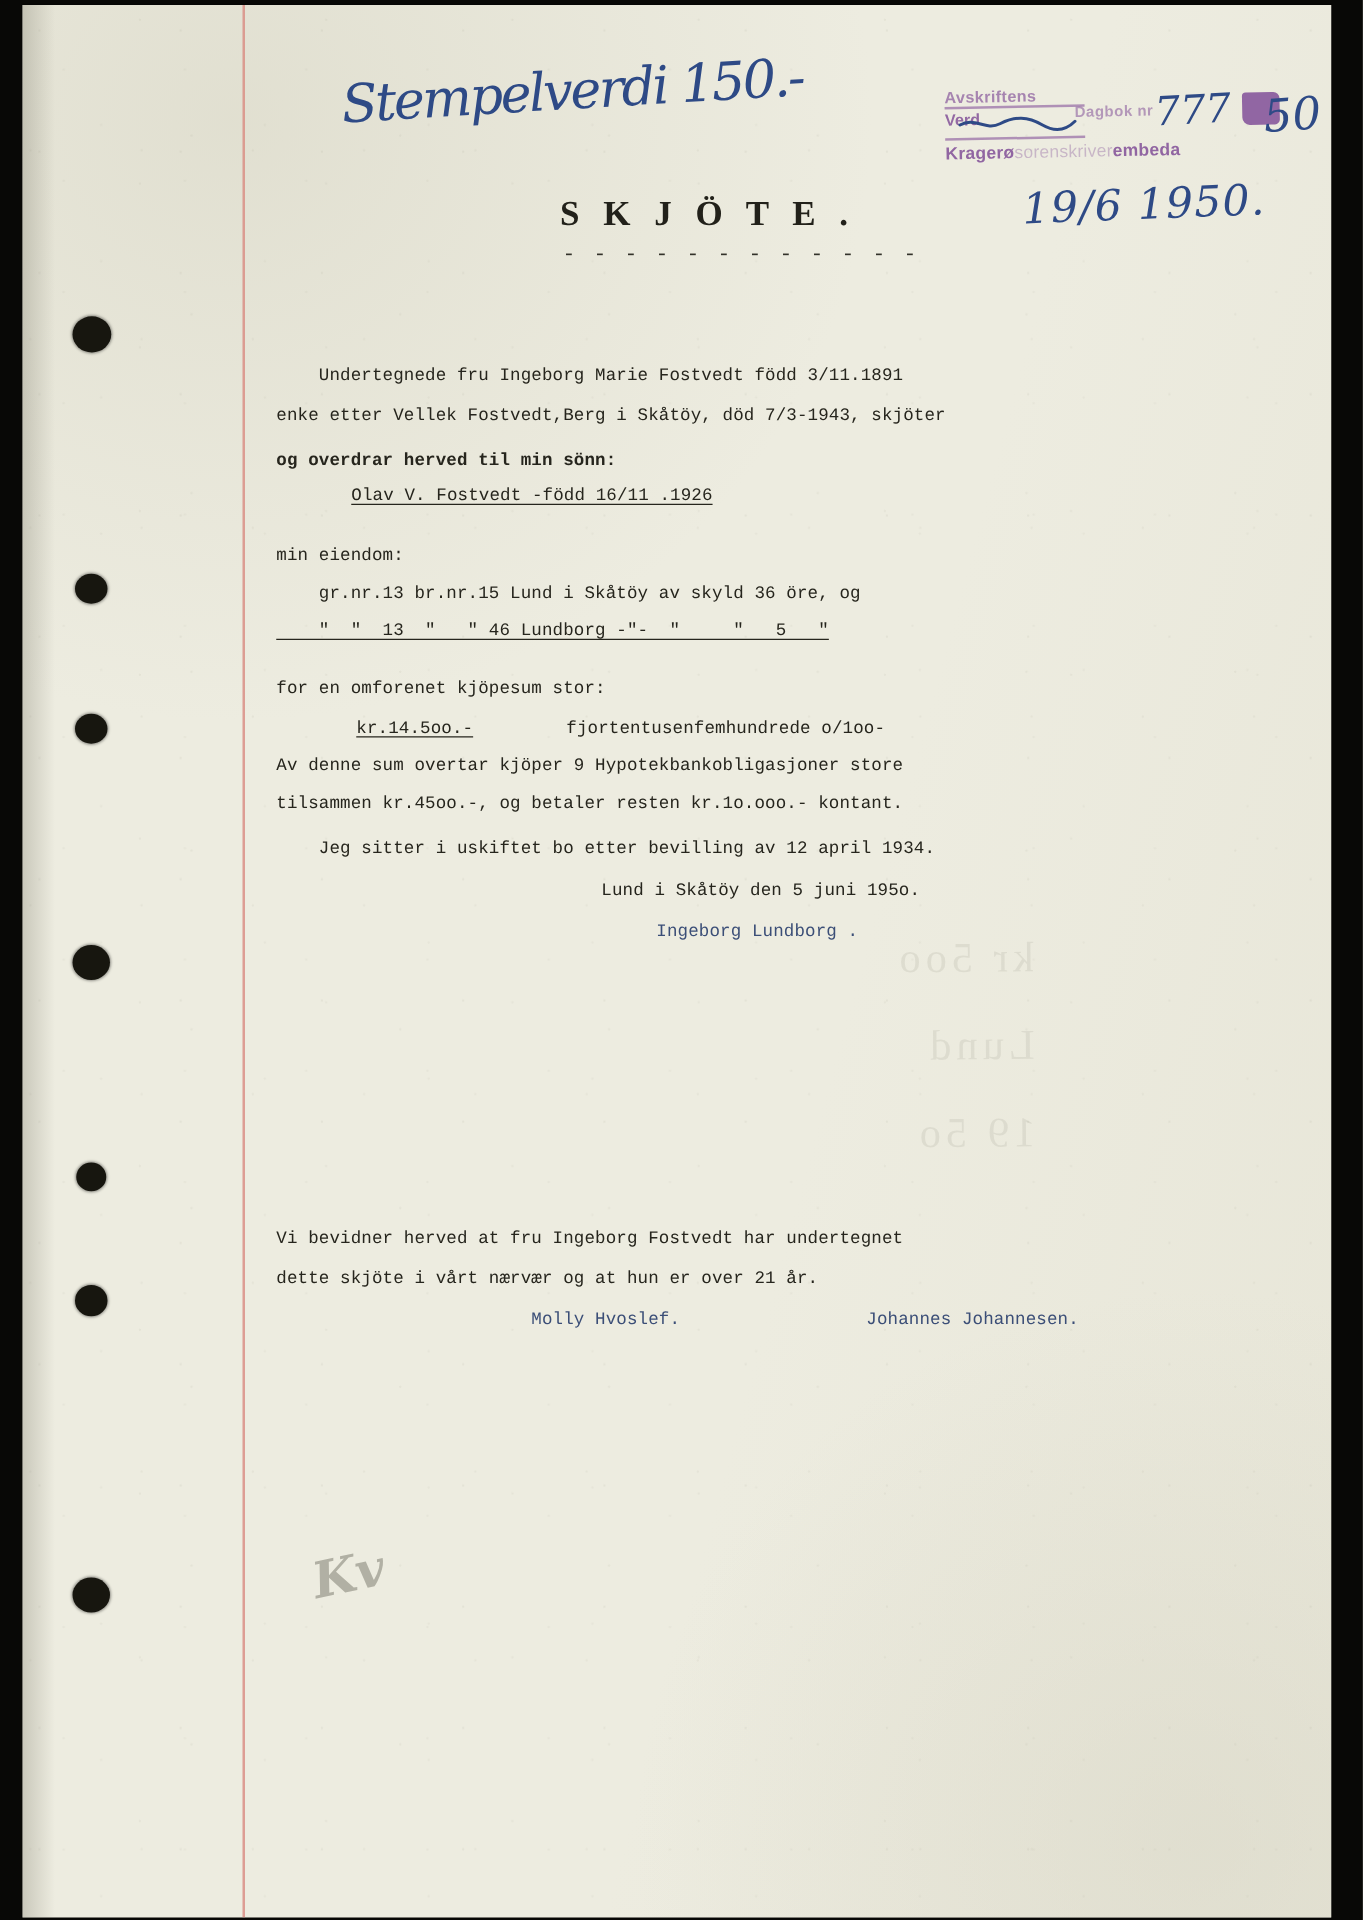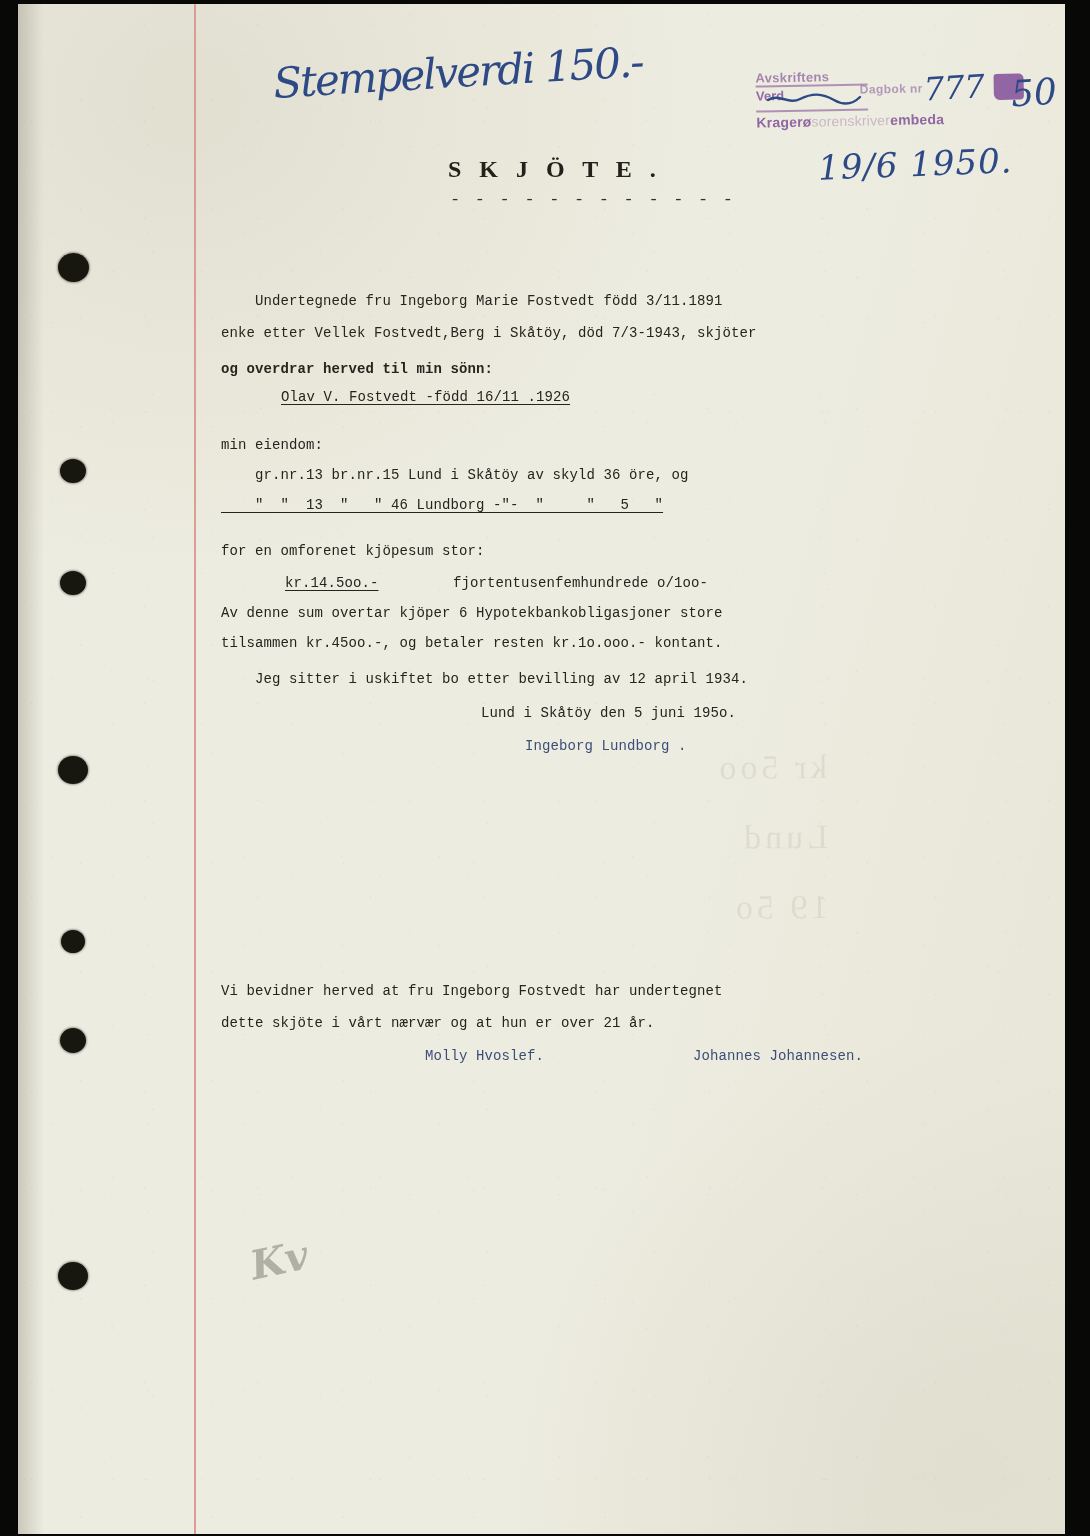--- a/index.html
+++ b/index.html
@@ -55,21 +55,21 @@
   
   #doc{position:absolute;left:185px;top:0;width:845px;height:1530px;}
 
   .tw{color:#26251d;font-size:14px;line-height:19.5px;letter-spacing:.1px;
       white-space:pre;font-family:"Liberation Mono","DejaVu Sans Mono",monospace;}
   .tw.blue{color:#3b4e77;}
   .u{text-decoration:underline;text-decoration-thickness:1px;text-underline-offset:3px;}
 
   
   #title{position:absolute;left:245px;top:152px;}
-  #title .t{font-size:24px;letter-spacing:6px;font-weight:bold;color:#22211a;
+  #title .t{font-size:28px;letter-spacing:6px;font-weight:bold;color:#22211a;
             font-family:"Liberation Serif",serif;}
   #title .dash{margin-top:7px;margin-left:2px;font-size:17px;letter-spacing:2.2px;
                color:#33322a;}
 
   
   .ln{position:absolute;}
 
   
   .hand{position:absolute;color:#2e4a86;
         font-family:"DejaVu Serif",serif;font-style:italic;white-space:pre;}
@@ -166,21 +166,21 @@
 
       <div class="ln tw u" style="left:78px;top:384px;">Olav V. Fostvedt -född 16/11 .1926</div>
 
       <div class="ln tw" style="left:18px;top:432px;">min eiendom:</div>
       <div class="ln tw" style="left:18px;top:462px;">    gr.nr.13 br.nr.15 Lund i Skåtöy av skyld 36 öre, og</div>
       <div class="ln tw u" style="left:18px;top:492px;">    "  "  13  "   " 46 Lundborg -"-  "     "   5   "</div>
 
       <div class="ln tw" style="left:18px;top:538px;text-align:right;">for en omforenet kjöpesum stor:</div>
       <div class="ln tw u" style="left:82px;top:570px;">kr.14.5oo.-</div>
       <div class="ln tw" style="left:250px;top:570px;">fjortentusenfemhundrede o/1oo-</div>
-      <div class="ln tw" style="left:18px;top:600px;">Av denne sum overtar kjöper 6 Hypotekbankobligasjoner store</div>
+      <div class="ln tw" style="left:18px;top:600px;">Av denne sum overtar kjöper 9 Hypotekbankobligasjoner store</div>
       <div class="ln tw" style="left:18px;top:630px;">tilsammen kr.45oo.-, og betaler resten kr.1o.ooo.- kontant.</div>
 
       <div class="ln tw" style="left:18px;top:666px;">    Jeg sitter i uskiftet bo etter bevilling av 12 april 1934.</div>
       <div class="ln tw" style="left:278px;top:700px;">Lund i Skåtöy den 5 juni 195o.</div>
       <div class="ln tw blue" style="left:322px;top:733px;">Ingeborg Lundborg .</div>
 
       <div class="ln tw" style="left:18px;top:978px;">Vi bevidner herved at fru Ingeborg Fostvedt har undertegnet</div>
       <div class="ln tw" style="left:18px;top:1010px;">dette skjöte i vårt nærvær og at hun er over 21 år.</div>
       <div class="ln tw blue" style="left:222px;top:1043px;">Molly Hvoslef.</div>
       <div class="ln tw blue" style="left:490px;top:1043px;">Johannes Johannesen.</div>

